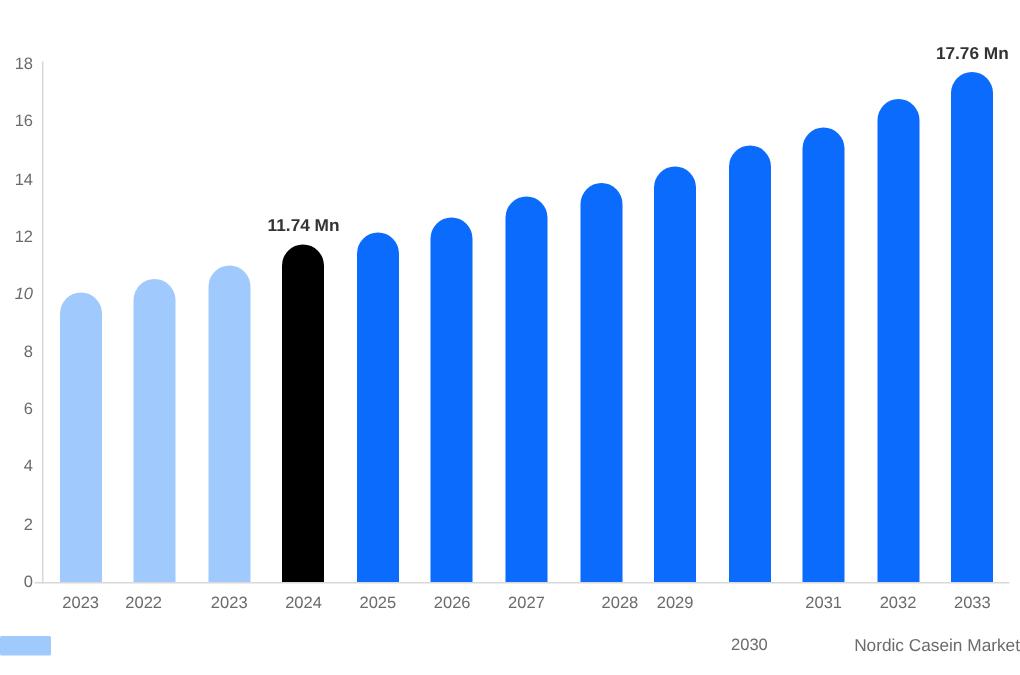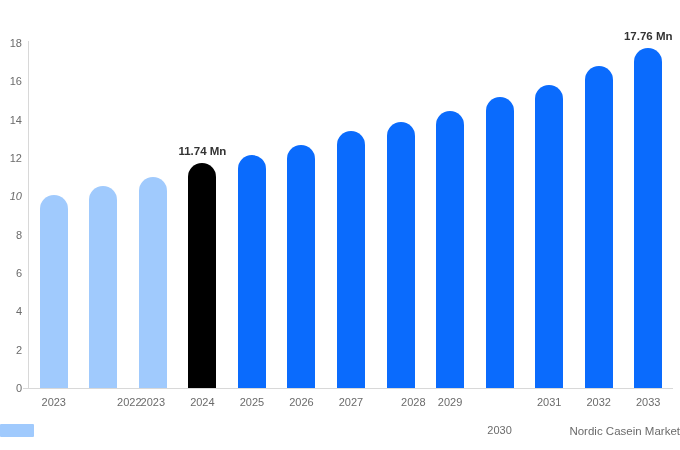--- a/index.html
+++ b/index.html
@@ -142,21 +142,21 @@
   <div id="x-axis-line"></div>
 
   <div id="bars-layer">
       <div class="bar-slot" style="left: 0px; width: 49.5385px; height: 192.625px;">
         <div class="bar-rect" style="height: 192.625px; background: rgb(160, 202, 253);"></div>
       </div>
       <div class="x-tick-label" style="left: 0px; width: 49.5385px;">2023</div>
       <div class="bar-slot" style="left: 49.5385px; width: 49.5385px; height: 202.208px;">
         <div class="bar-rect" style="height: 202.208px; background: rgb(160, 202, 253);"></div>
       </div>
-      <div class="x-tick-label" style="left: 63px; width: 49.5385px; text-align: right;">2022</div>
+      <div class="x-tick-label" style="left: 42px; width: 49.5385px;">2022</div>
       <div class="bar-slot" style="left: 99.0769px; width: 49.5385px; height: 210.833px;">
         <div class="bar-rect" style="height: 210.833px; background: rgb(160, 202, 253);"></div>
       </div>
       <div class="x-tick-label" style="left: 99.0769px; width: 49.5385px;">2023</div>
       <div class="bar-slot" style="left: 148.615px; width: 49.5385px; height: 225.017px;">
         <div class="bar-rect" style="height: 225.017px; background: rgb(0, 0, 0);"></div>
         <div class="bar-value-label" style="bottom: 231.017px;">11.74 Mn</div>
       </div>
       <div class="x-tick-label" style="left: 148.615px; width: 49.5385px;">2024</div>
       <div class="bar-slot" style="left: 198.154px; width: 49.5385px; height: 232.875px;">

